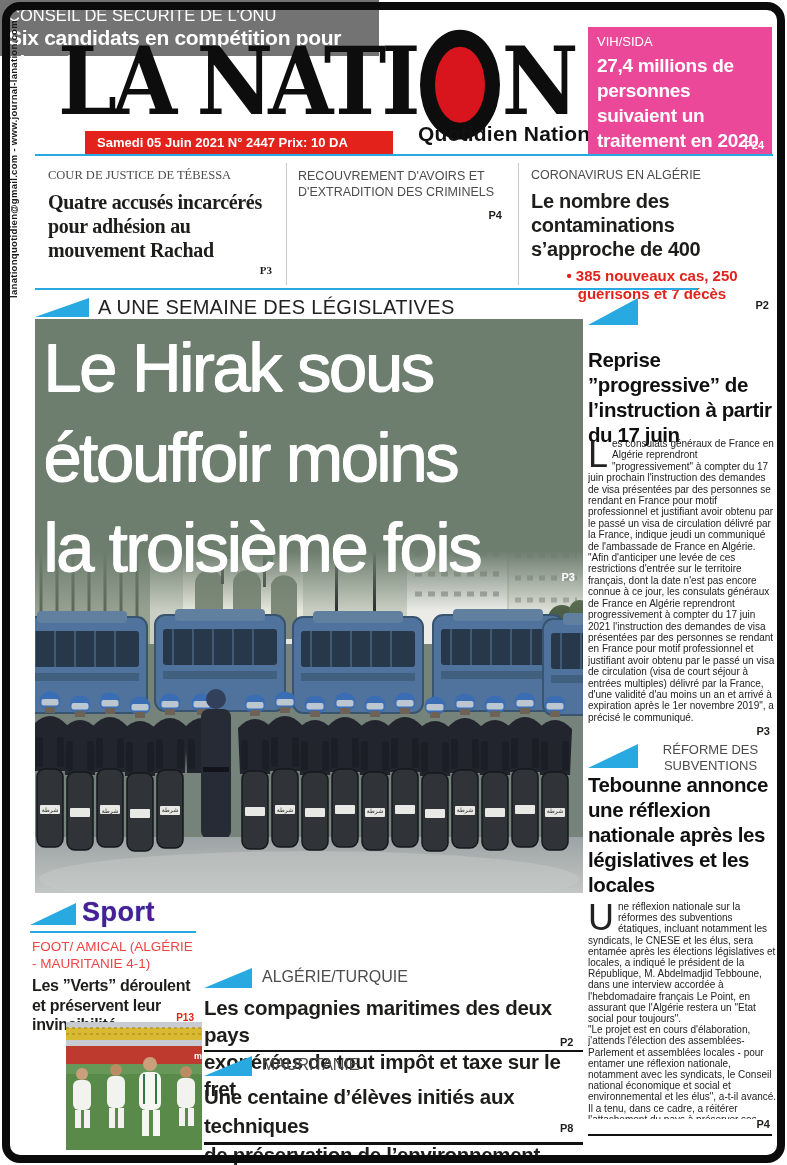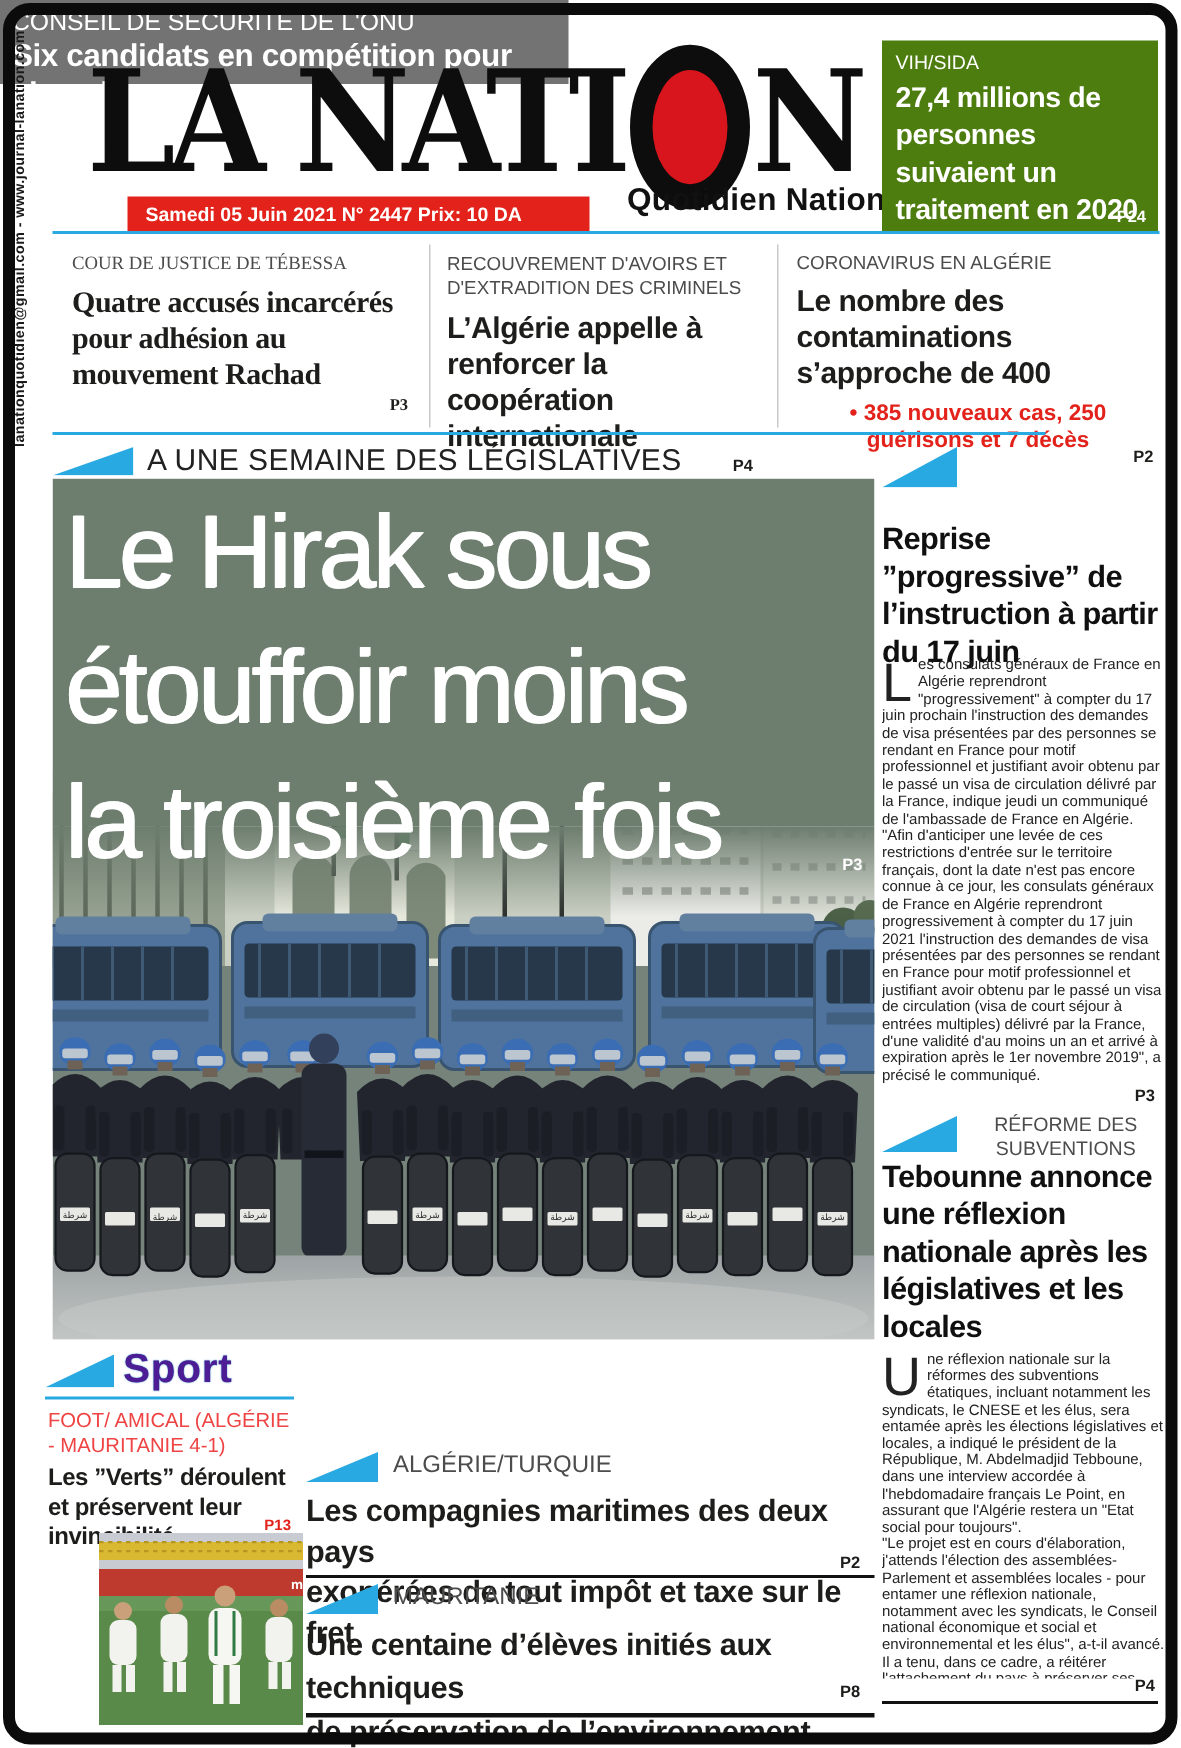--- a/index.html
+++ b/index.html
@@ -16,21 +16,21 @@
   .vert-contact{left:8px;top:28px;width:16px;height:270px;font-size:9.5px;font-weight:bold;color:#1a1a1a;
     writing-mode:vertical-rl;transform:rotate(180deg);letter-spacing:.3px;white-space:nowrap;}
   .logo{left:58px;top:22px;height:105px;display:flex;align-items:center;
         font-family:"DejaVu Serif",serif;font-weight:bold;font-size:84px;letter-spacing:-5px;
         color:#0d0d0d;transform:scaleY(1.12);transform-origin:top left;white-space:nowrap;}
   .logo .red-o{display:inline-block;width:50px;height:68px;border:15px solid #0d0d0d;background:#d8141c;
         border-radius:50%;margin:6px 2px 0 4px;}
   .datebar{left:85px;top:131px;width:308px;height:24px;background:#e3231b;color:#fff;
         font-size:13px;font-weight:bold;line-height:24px;padding-left:12px;box-sizing:border-box;}
   .tagline{left:418px;top:122px;font-size:21px;font-weight:600;color:#111;letter-spacing:.2px;}
-  .vihbox{left:588px;top:27px;width:184px;height:128px;background:#4d7c0f;color:#fff;
+  .vihbox{left:588px;top:27px;width:184px;height:128px;background:#ec4899;color:#fff;
         padding:7px 9px;box-sizing:border-box;}
   .vihbox .k{font-size:13px;margin-bottom:4px;}
   .vihbox .h{font-size:19px;font-weight:bold;line-height:25px;letter-spacing:-.3px;}
   .vihbox .p{position:absolute;right:8px;bottom:4px;font-size:11px;font-weight:bold;color:#fff;}
   
   .teaser .k{font-size:12.5px;color:#4c4c4c;margin-bottom:7px;}
   .teaser .h{font-size:20px;font-weight:bold;line-height:24px;letter-spacing:-.3px;}
   .teaser .p{position:absolute;right:4px;bottom:-14px;font-size:11px;font-weight:bold;}
   .vsep{position:absolute;width:1px;background:#c9c9c9;}
   .teaser .sub{color:#e3231b;font-weight:bold;font-size:15px;line-height:18px;text-align:center;margin-top:6px;}
@@ -87,21 +87,20 @@
   <div class="abs cyanline" style="left:35px;top:154px;width:738px;"></div>
 
   <div class="abs teaser" style="left:48px;top:168px;width:228px;font-family:Liberation Serif, serif;">
     <div class="k">COUR DE JUSTICE DE TÉBESSA</div>
     <div class="h">Quatre accusés incarcérés pour adhésion au mouvement Rachad</div>
     <div class="p">P3</div>
   </div>
   <div class="vsep" style="left:286px;top:163px;height:122px;"></div>
   <div class="abs teaser" style="left:298px;top:168px;width:208px;">
     <div class="k" style="line-height:16px;">RECOUVREMENT D'AVOIRS ET D'EXTRADITION DES CRIMINELS</div>
-    <div class="h" style="margin-top:5px;">L’Algérie appelle à renforcer la coopération internationale</div>
     <div class="p">P4</div>
   </div>
   <div class="vsep" style="left:518px;top:163px;height:122px;"></div>
   <div class="abs teaser" style="left:531px;top:168px;width:242px;">
     <div class="k">CORONAVIRUS EN ALGÉRIE</div>
     <div class="h">Le nombre des contaminations s’approche de 400</div>
     <div class="sub">•  385 nouveaux cas, 250 guérisons et 7 décès</div>
     <div class="p" style="bottom:-8px;">P2</div>
   </div>
 

